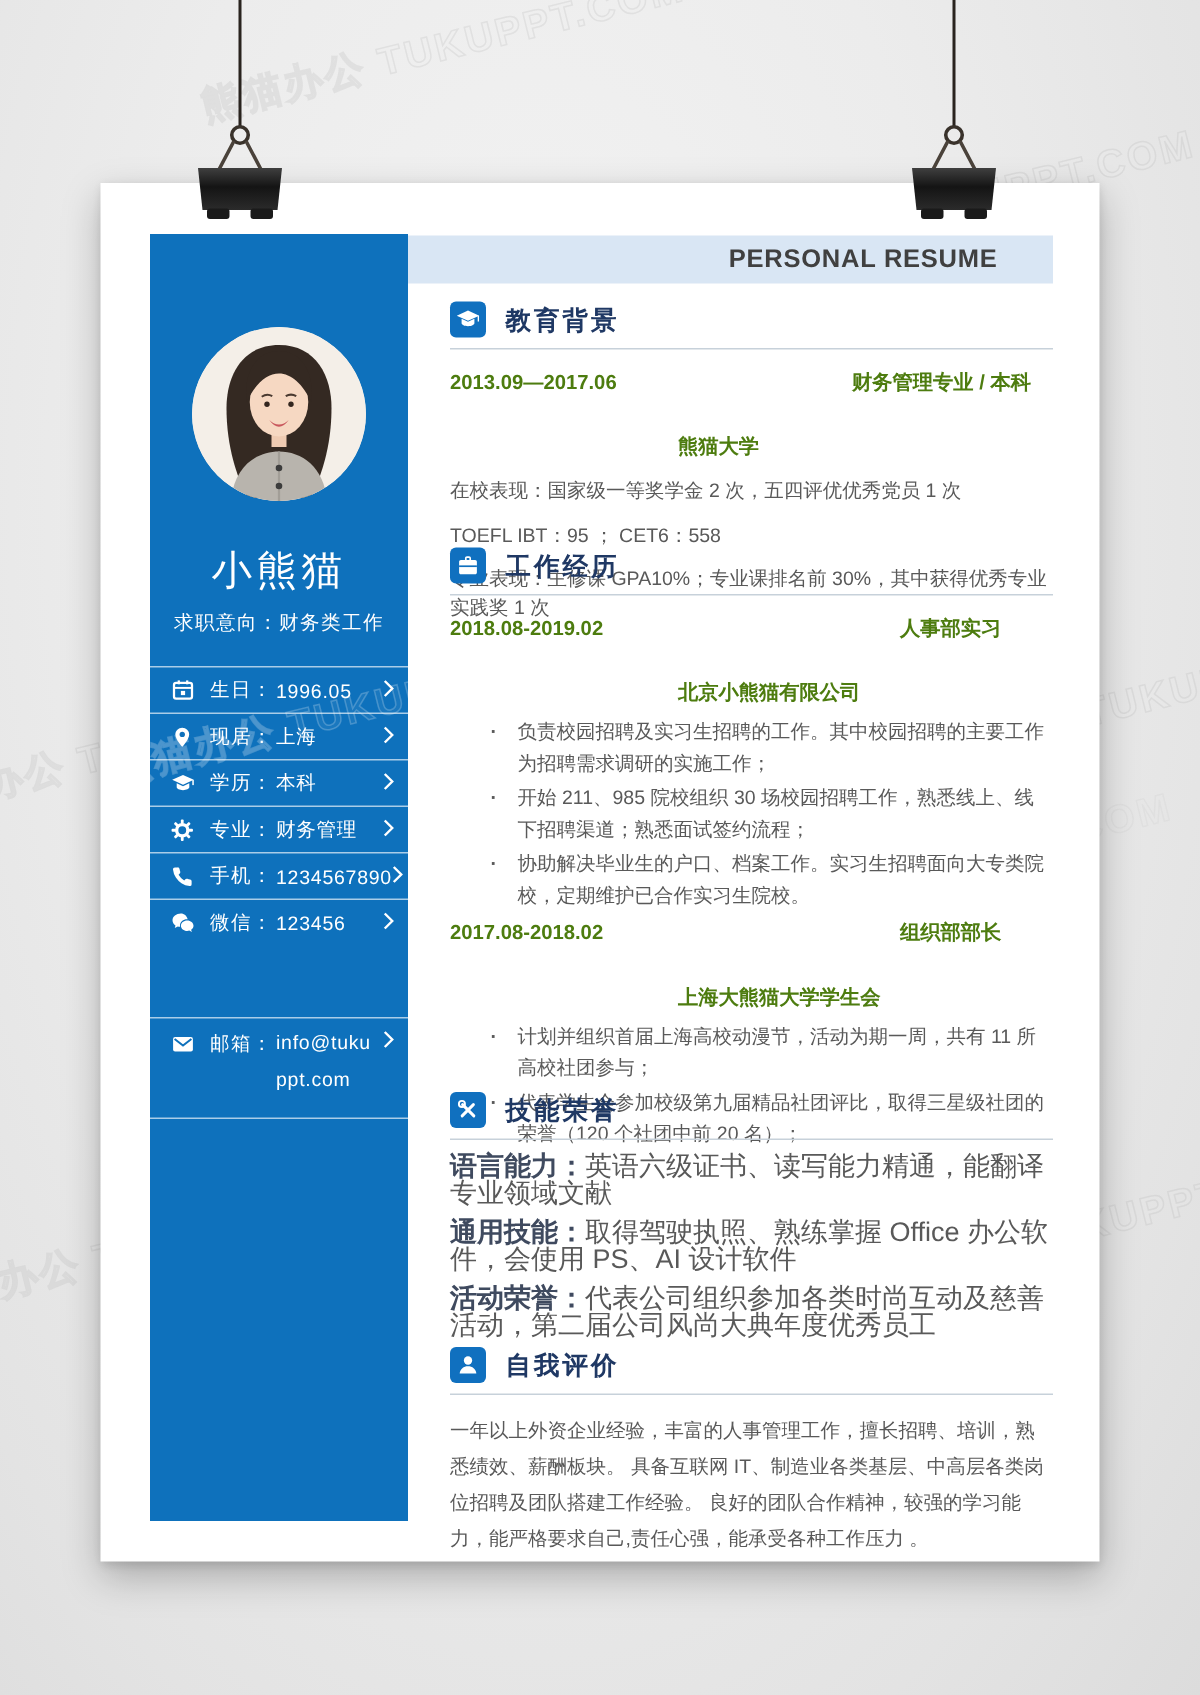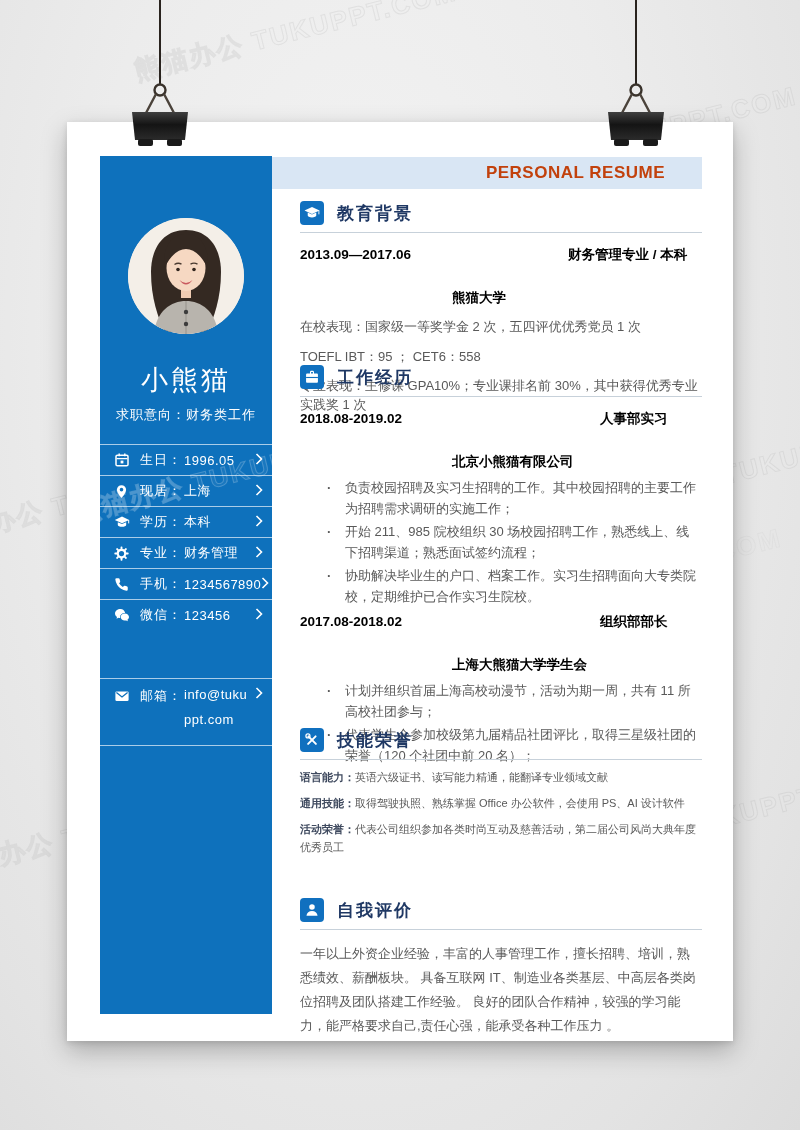--- a/index.html
+++ b/index.html
@@ -34,37 +34,37 @@
   .info-row.tall{height:58px;align-items:flex-start;padding-top:8px;margin-top:48px;}
   .fi{width:17px;height:17px;margin-right:10px;display:flex;align-items:center;justify-content:center;flex:0 0 auto;}
   .fl{width:44px;letter-spacing:1px;flex:0 0 auto;}
   .fv{flex:1;letter-spacing:0.5px;}
   .fv .l2{display:block;margin-top:10px;}
   .chev{width:9px;flex:0 0 auto;}
 
   
   .band{position:absolute;left:205px;top:35px;width:430px;height:32px;background:#d9e6f4;}
   .band-title{position:absolute;right:37px;top:0;line-height:32px;font-weight:bold;font-size:17px;
-    color:#c2410c;letter-spacing:0.5px;margin-left:32px;}
+    color:#404040;letter-spacing:0.5px;margin-left:32px;}
   .content-sec{position:absolute;left:233px;width:402px;}
   .sec-edu{top:79px;} .sec-work{top:243px;} .sec-skills{top:606px;} .sec-eval{top:776px;}
   .section-head{display:flex;align-items:center;height:24px;}
   .sec-icon{width:24px;height:24px;background:#1070bf;border-radius:4px;display:flex;align-items:center;
     justify-content:center;margin-right:13px;flex:0 0 auto;}
   .sec-title{font-size:17px;font-weight:bold;color:#1f3864;letter-spacing:2px;}
   .divider{border-bottom:1px solid #c7d1da;margin-top:7px;}
 
-  .h-row{display:flex;font-weight:bold;color:#000000;font-size:13.5px;margin-top:13px;line-height:18px;}
+  .h-row{display:flex;font-weight:bold;color:#4d7c0f;font-size:13.5px;margin-top:13px;line-height:18px;}
   .h-c1{width:152px;flex:0 0 auto;} .h-c2{width:148px;flex:0 0 auto;margin-top:43px;} 
   .sec-edu .h-c2{width:85px;margin-right:31px;}
   .body-line{font-size:13px;color:#595959;line-height:18.5px;margin:11px 0 0;}
   .bullets{list-style:none;margin:6px 0 0;padding:0;}
   .bullets li{position:relative;padding-left:45px;font-size:13px;color:#595959;line-height:21px;margin-bottom:2px;}
   .bullets li::before{content:"\00b7";position:absolute;left:27px;top:0;font-weight:bold;color:#595959;}
-  .skill-line{font-size:11px;color:#595959;line-height:18px;margin:8px 0 0;}
+  .skill-line{font-size:18px;color:#595959;line-height:18px;margin:8px 0 0;}
   .skill-line b{color:#3f4a5f;}
   .eval-p{font-size:13px;color:#595959;line-height:24px;margin:12px 0 0;}
 </style>
 </head>
 <body>
 
 <div class="stage">
 
   <div class="wm light" style="left:130px;top:14px;">熊猫办公 TUKUPPT.COM</div>
   <div class="wm light" style="left:470px;top:118px;">熊猫办公 TUKUPPT.COM</div>

